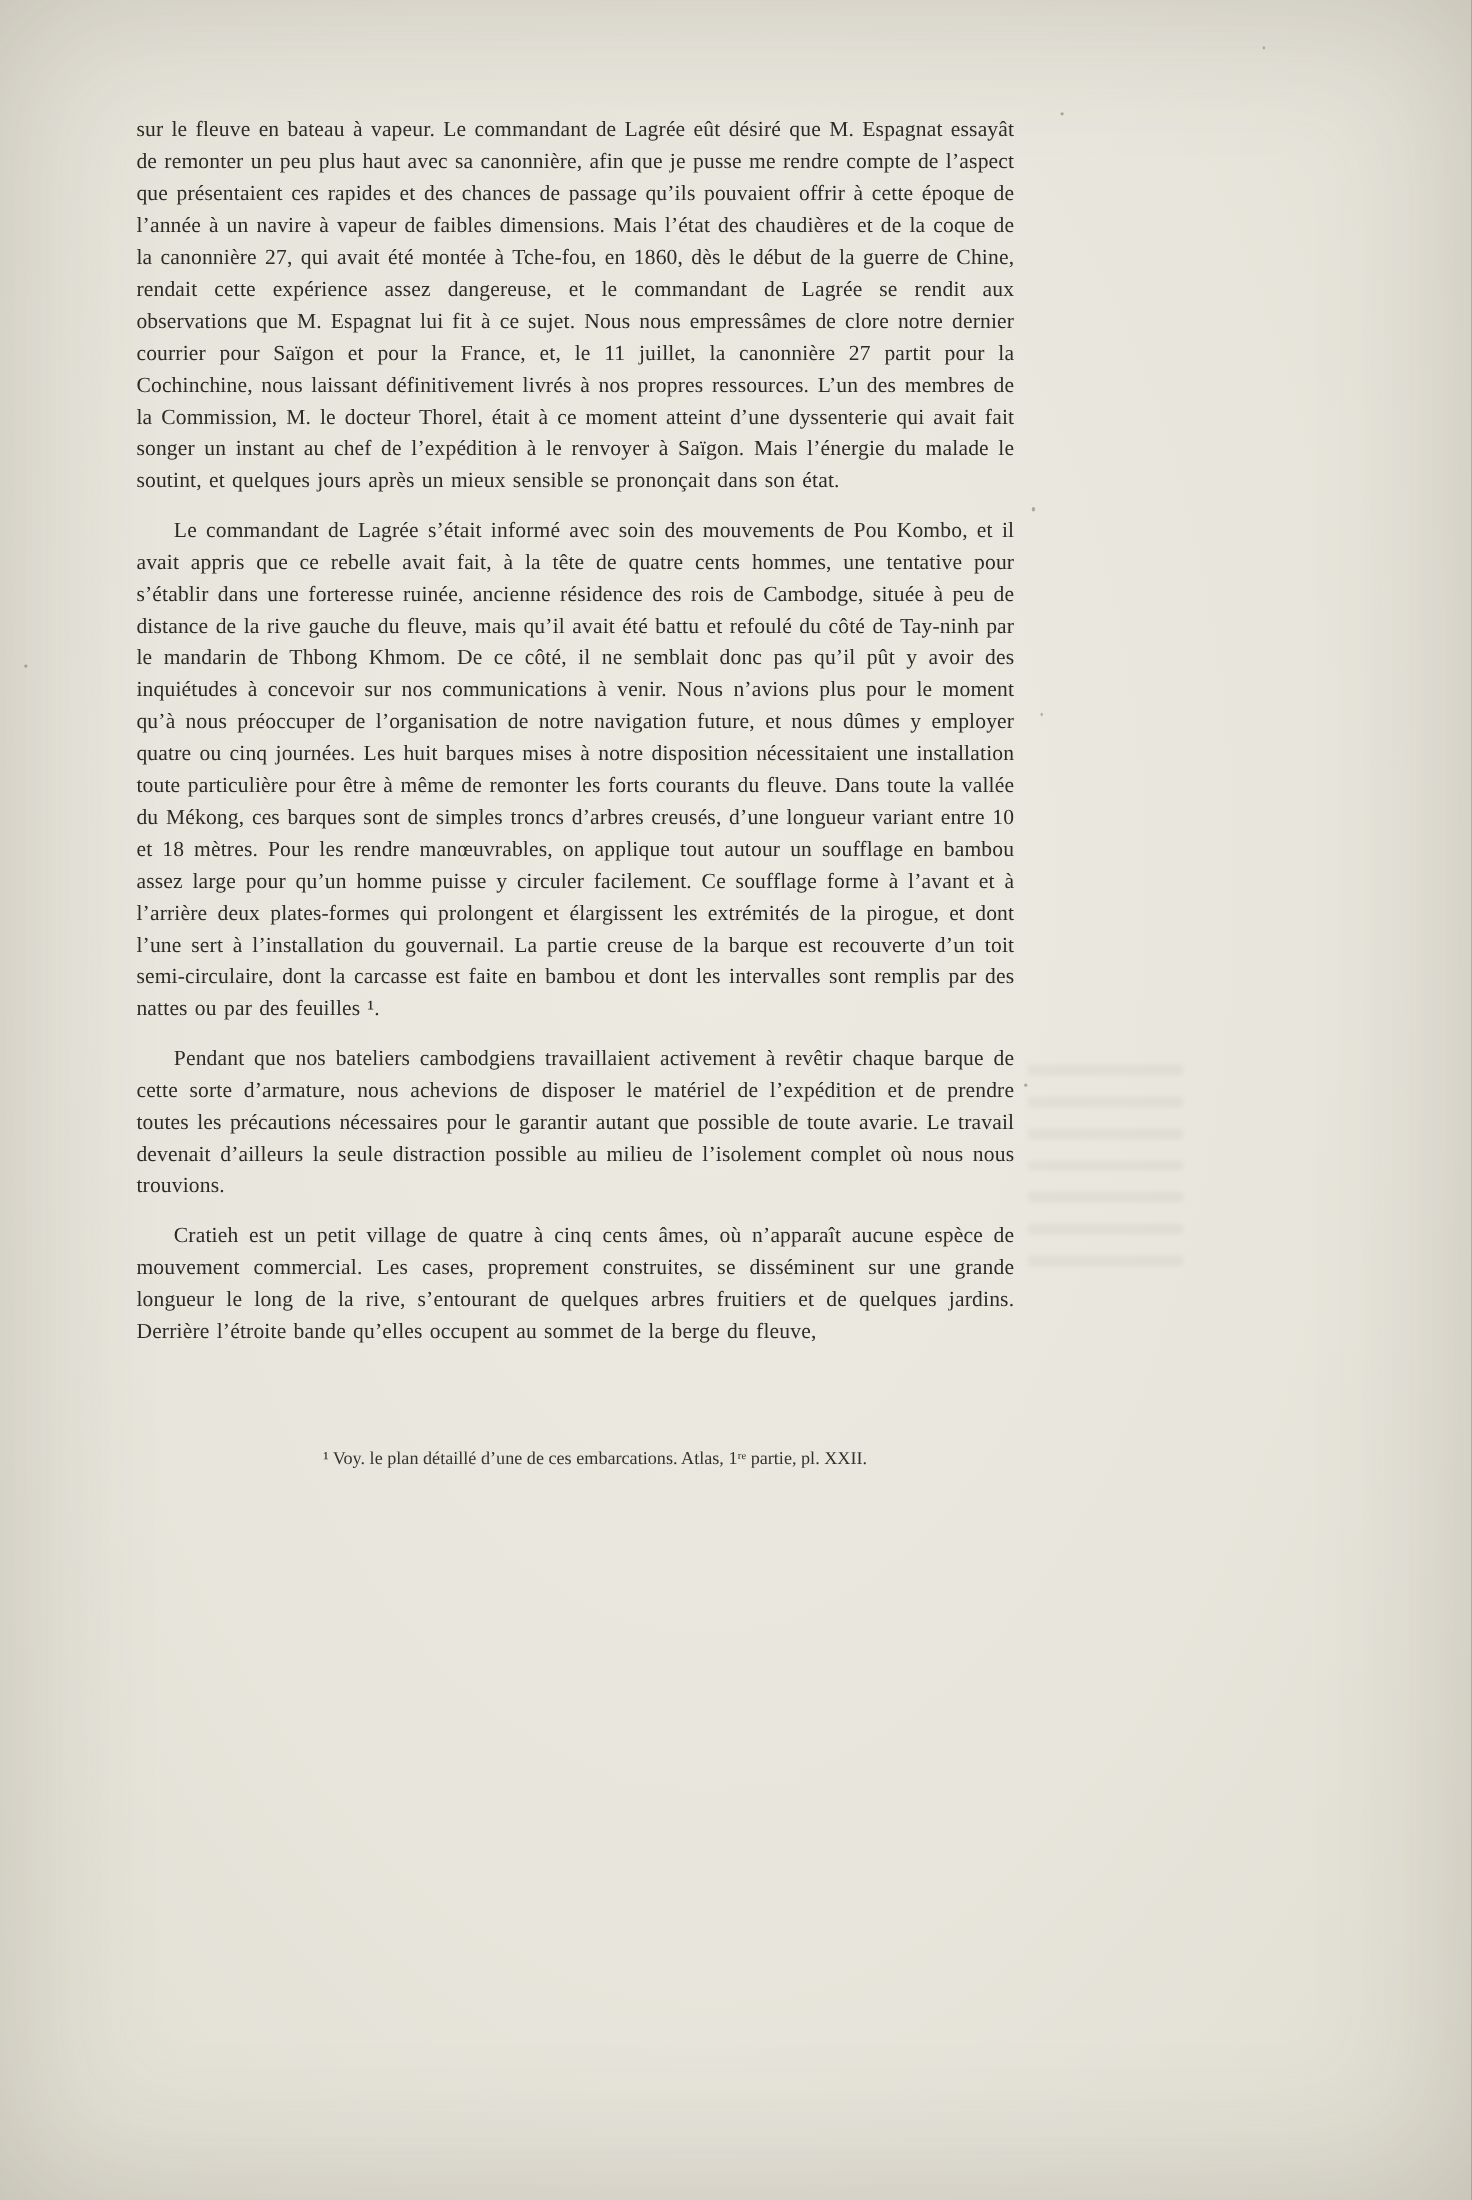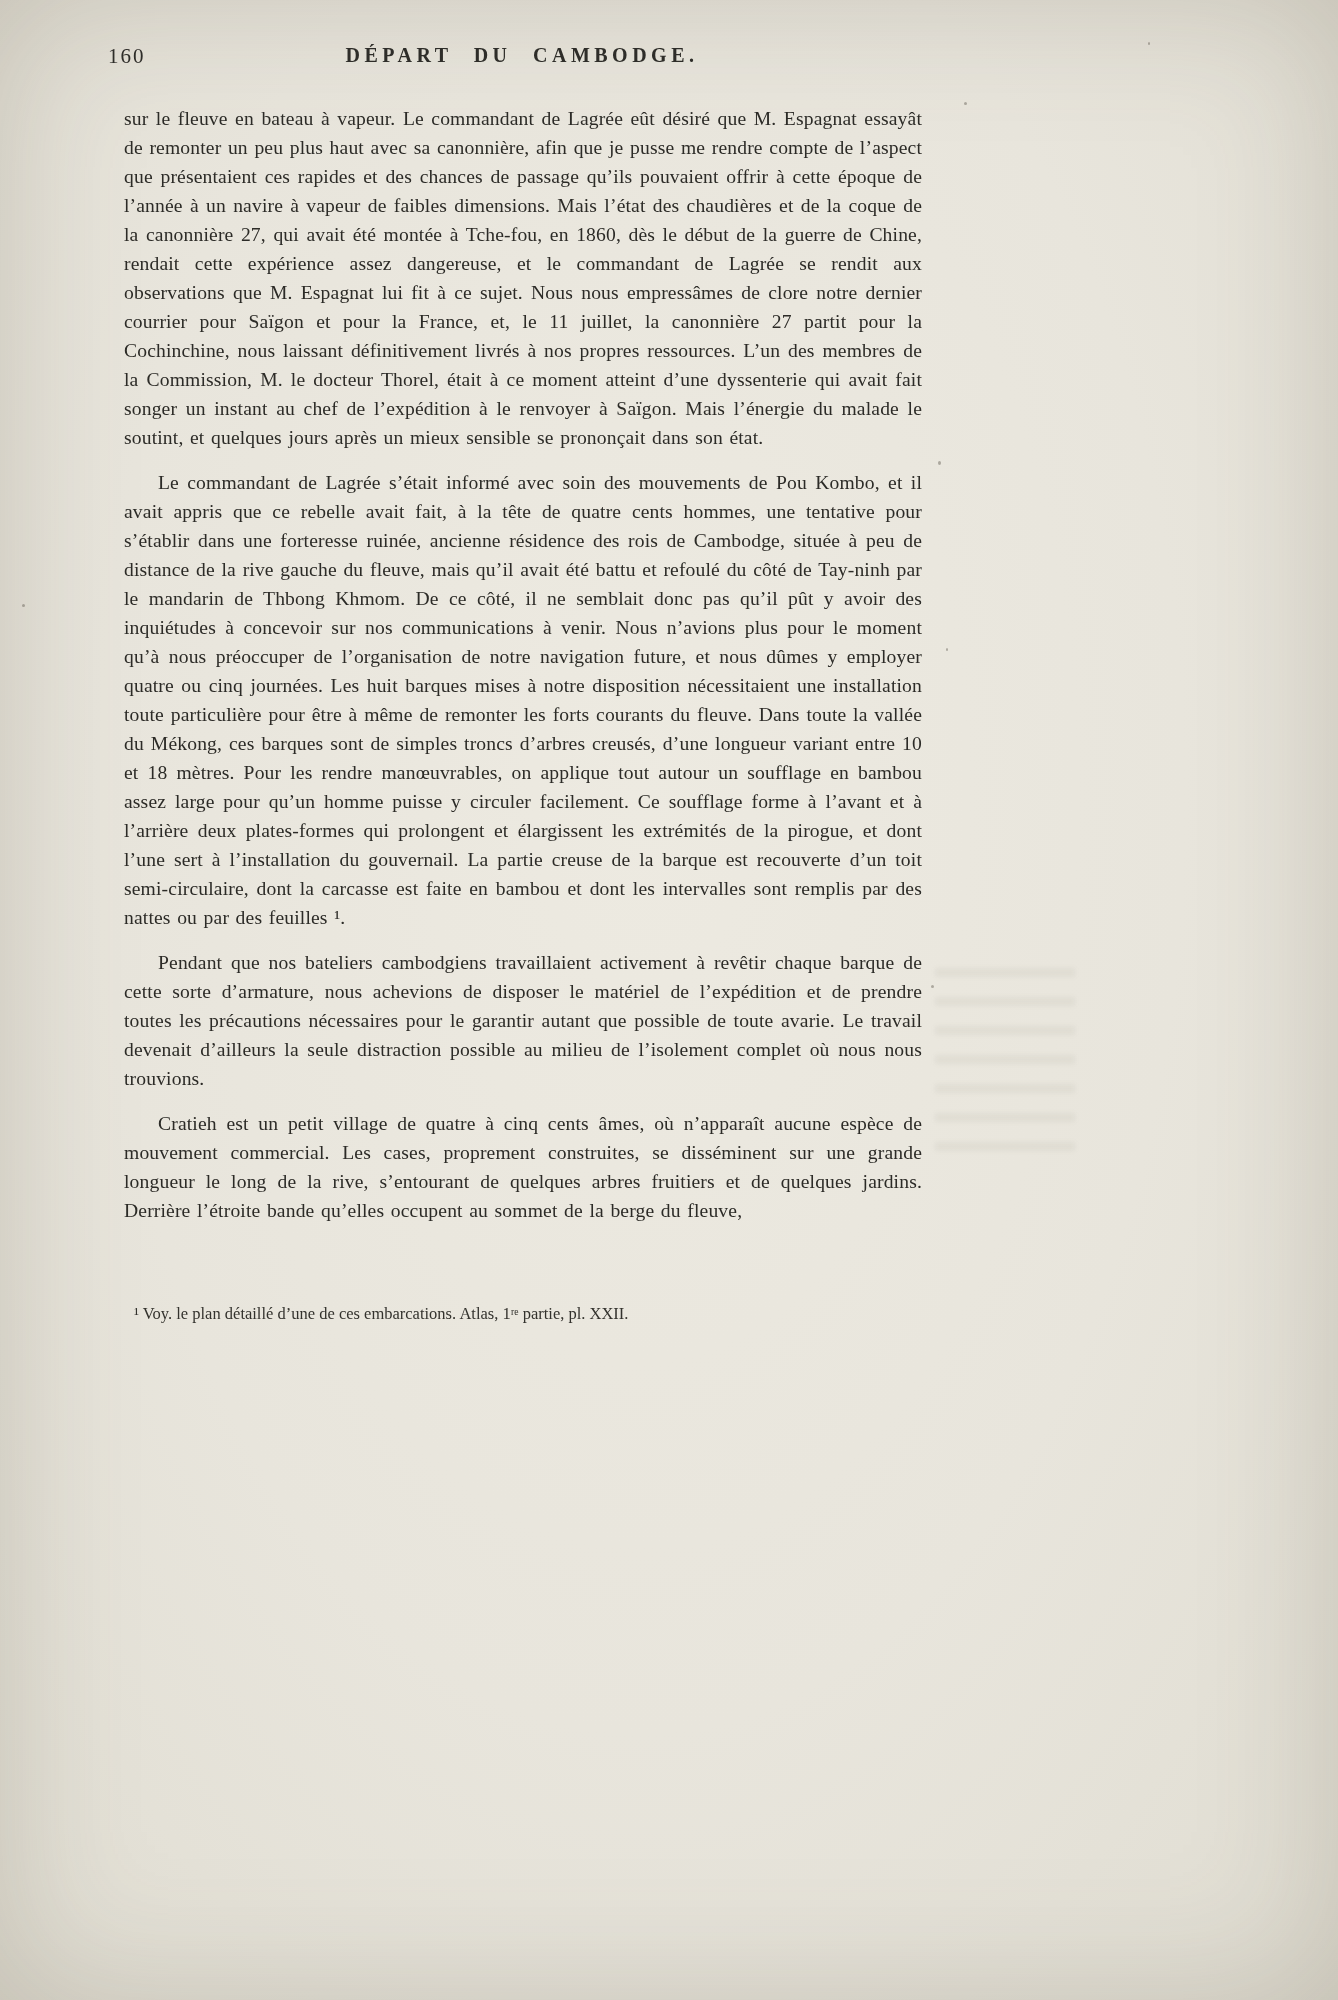--- a/index.html
+++ b/index.html
@@ -56,24 +56,25 @@
     word-spacing: 1.5px;
     letter-spacing: 0.15px;
     color: #2c2b27;
   }
   .textblock p.indent { text-indent: 34px; }
   .footnote {
     position: absolute;
     top: 1298px;
     left: 130px;
     width: 790px;
-    margin: 4px;
+    margin: 16px;
     font-size: 16.5px;
     line-height: 24px;
     color: #33322d;
+    text-align: center;
   }
   .speck {
     position: absolute;
     border-radius: 50%;
     background: rgba(70,66,55,0.38);
     filter: blur(0.4px);
   }
   .ghost {
     position: absolute;
     left: 935px;
@@ -88,24 +89,20 @@
       rgba(0,0,0,0) 29px
     );
     filter: blur(2px);
   }
 </style>
 </head>
 <body>
 
 <div class="page">
 
-  <div class="header-row">
-    <span class="pagenum">160</span>
-    <span class="running-title">DÉPART DU CAMBODGE.</span>
-  </div>
 
   <div class="textblock">
     <p>sur le fleuve en bateau à vapeur. Le commandant de Lagrée eût désiré que M. Espagnat essayât de remonter un peu plus haut avec sa canonnière, afin que je pusse me rendre compte de l’aspect que présentaient ces rapides et des chances de passage qu’ils pouvaient offrir à cette époque de l’année à un navire à vapeur de faibles dimensions. Mais l’état des chaudières et de la coque de la canonnière 27, qui avait été montée à Tche-fou, en 1860, dès le début de la guerre de Chine, rendait cette expérience assez dangereuse, et le commandant de Lagrée se rendit aux observations que M. Espagnat lui fit à ce sujet. Nous nous empressâmes de clore notre dernier courrier pour Saïgon et pour la France, et, le 11 juillet, la canonnière 27 partit pour la Cochinchine, nous laissant définitivement livrés à nos propres ressources. L’un des membres de la Commission, M. le docteur Thorel, était à ce moment atteint d’une dyssenterie qui avait fait songer un instant au chef de l’expédition à le renvoyer à Saïgon. Mais l’énergie du malade le soutint, et quelques jours après un mieux sensible se prononçait dans son état.</p>
     <p class="indent">Le commandant de Lagrée s’était informé avec soin des mouvements de Pou Kombo, et il avait appris que ce rebelle avait fait, à la tête de quatre cents hommes, une tentative pour s’établir dans une forteresse ruinée, ancienne résidence des rois de Cambodge, située à peu de distance de la rive gauche du fleuve, mais qu’il avait été battu et refoulé du côté de Tay-ninh par le mandarin de Thbong Khmom. De ce côté, il ne semblait donc pas qu’il pût y avoir des inquiétudes à concevoir sur nos communications à venir. Nous n’avions plus pour le moment qu’à nous préoccuper de l’organisation de notre navigation future, et nous dûmes y employer quatre ou cinq journées. Les huit barques mises à notre disposition nécessitaient une installation toute particulière pour être à même de remonter les forts courants du fleuve. Dans toute la vallée du Mékong, ces barques sont de simples troncs d’arbres creusés, d’une longueur variant entre 10 et 18 mètres. Pour les rendre manœuvrables, on applique tout autour un soufflage en bambou assez large pour qu’un homme puisse y circuler facilement. Ce soufflage forme à l’avant et à l’arrière deux plates-formes qui prolongent et élargissent les extrémités de la pirogue, et dont l’une sert à l’installation du gouvernail. La partie creuse de la barque est recouverte d’un toit semi-circulaire, dont la carcasse est faite en bambou et dont les intervalles sont remplis par des nattes ou par des feuilles ¹.</p>
     <p class="indent">Pendant que nos bateliers cambodgiens travaillaient activement à revêtir chaque barque de cette sorte d’armature, nous achevions de disposer le matériel de l’expédition et de prendre toutes les précautions nécessaires pour le garantir autant que possible de toute avarie. Le travail devenait d’ailleurs la seule distraction possible au milieu de l’isolement complet où nous nous trouvions.</p>
     <p class="indent">Cratieh est un petit village de quatre à cinq cents âmes, où n’apparaît aucune espèce de mouvement commercial. Les cases, proprement construites, se disséminent sur une grande longueur le long de la rive, s’entourant de quelques arbres fruitiers et de quelques jardins. Derrière l’étroite bande qu’elles occupent au sommet de la berge du fleuve,</p>
   </div>
 
   <p class="footnote">¹ Voy. le plan détaillé d’une de ces embarcations. Atlas, 1ʳᵉ partie, pl. XXII.</p>
 

